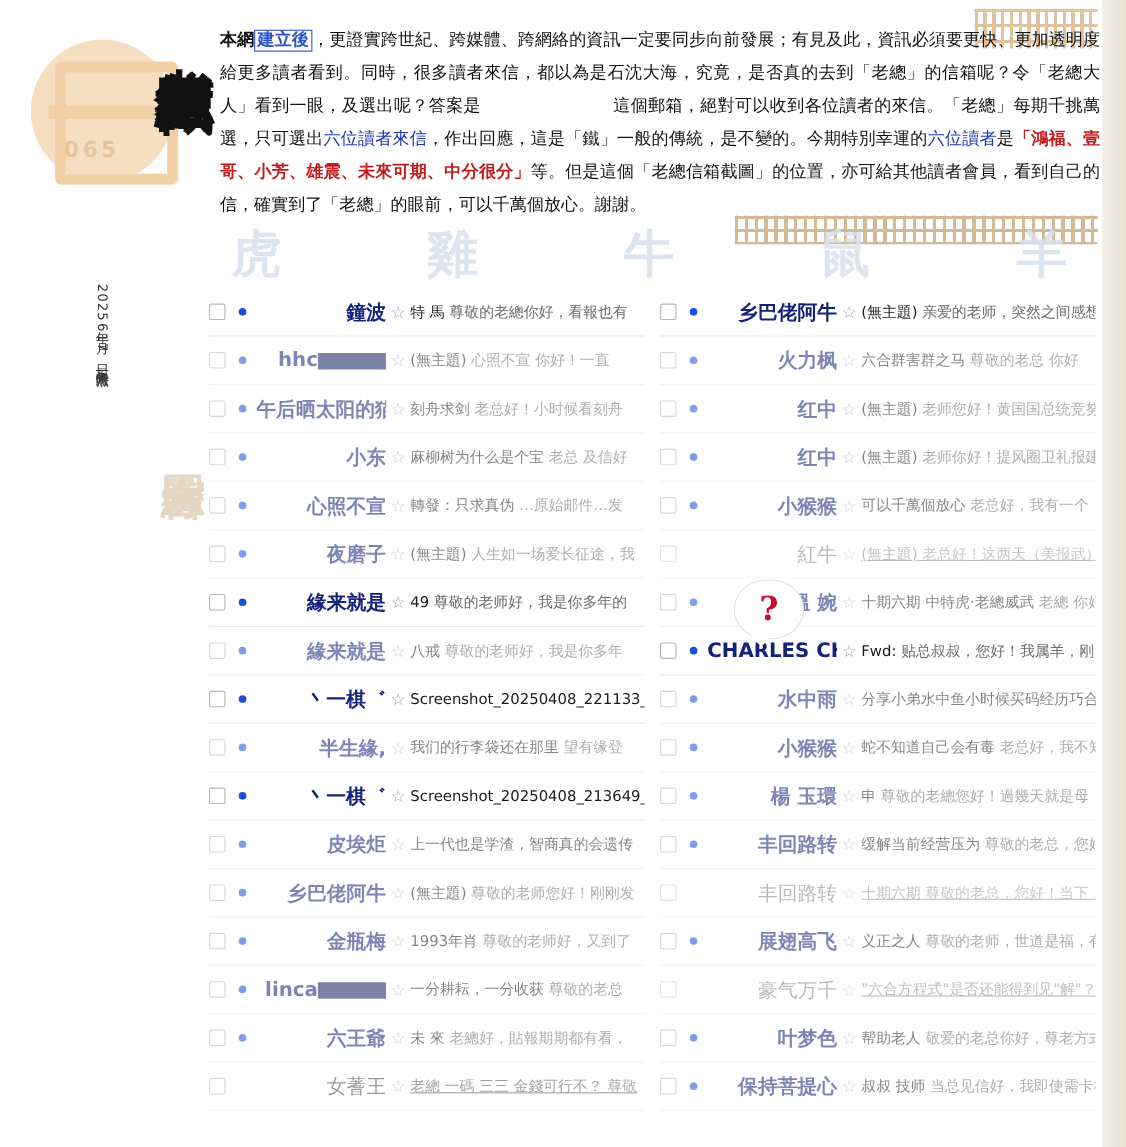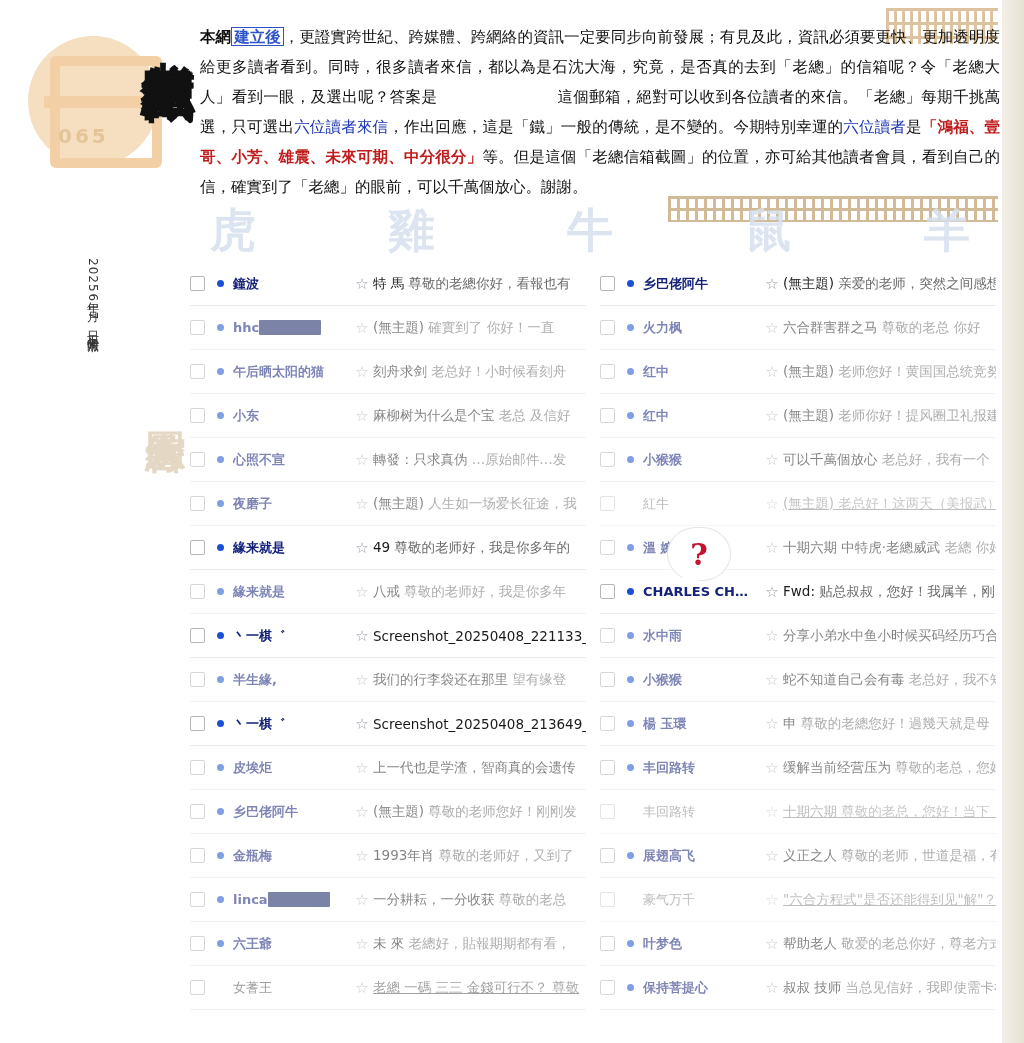--- a/index.html
+++ b/index.html
@@ -67,21 +67,21 @@
   .vdate{
     position:absolute;left:84px;top:258px;
     font-size:12px;color:#333;
     writing-mode:vertical-rl;text-orientation:mixed;
     letter-spacing:1px;
     white-space:nowrap;
   }
   
   .article{
     position:absolute;left:200px;top:22px;width:800px;
-    font-family:Liberation Serif, serif;
+    font-family:Liberation Mono, monospace;
     font-size:15.5px;line-height:30px;
     color:#111;
     text-align:justify;
   }
   .article .lead{font-weight:bold;}
   .article .boxed{
     border:1px solid #2d53c9;color:#2d53c9;padding:0 2px;font-weight:bold;
   }
   .article .blue{color:#1b35b3;}
   .article .red{color:#c01c1c;font-weight:bold;}
@@ -109,21 +109,22 @@
     width:13px;height:13px;border:1px solid #b6b6b6;background:#fff;
     margin-right:12px;flex:none;border-radius:2px;
   }
   .dot{
     width:7px;height:7px;border-radius:50%;background:#1a4fd6;margin-right:9px;flex:none;
   }
   .dot.hidden{background:transparent;}
   .sender{
     width:118px;flex:none;color:#14227a;font-weight:bold;
     white-space:nowrap;overflow:hidden;text-overflow:clip;
-    font-size:13px;
+    font-size:18px;
+    text-align:right;
   }
   .sender.read{color:#4b4b4b;font-weight:normal;}
   .star{
     width:22px;flex:none;color:#9aa0a6;font-size:15px;text-align:center;
   }
   .subject{
     flex:1;white-space:nowrap;overflow:hidden;
     color:#1a1a1a;font-size:13.5px;
   }
   .subject b{font-weight:normal;}
@@ -187,21 +188,21 @@
         <span class="dot"></span>
         <span class="sender">鐘波</span>
         <span class="star">☆</span>
         <span class="subject"><b>特 馬</b><span class="snip"> 尊敬的老總你好，看報也有</span></span>
       </div>
       <div class="mail-row faded">
         <span class="chk"></span>
         <span class="dot"></span>
         <span class="sender">hhc<span class="redact" style="width: 62px;"></span></span>
         <span class="star">☆</span>
-        <span class="subject"><b>(無主題)</b><span class="snip"> 確實到了 你好！一直</span></span>
+        <span class="subject"><b>(無主題)</b><span class="snip"> 心照不宣 你好！一直</span></span>
       </div>
       <div class="mail-row faded">
         <span class="chk"></span>
         <span class="dot"></span>
         <span class="sender">午后晒太阳的猫</span>
         <span class="star">☆</span>
         <span class="subject"><b>刻舟求剑</b><span class="snip"> 老总好！小时候看刻舟</span></span>
       </div>
       <div class="mail-row faded">
         <span class="chk"></span>

